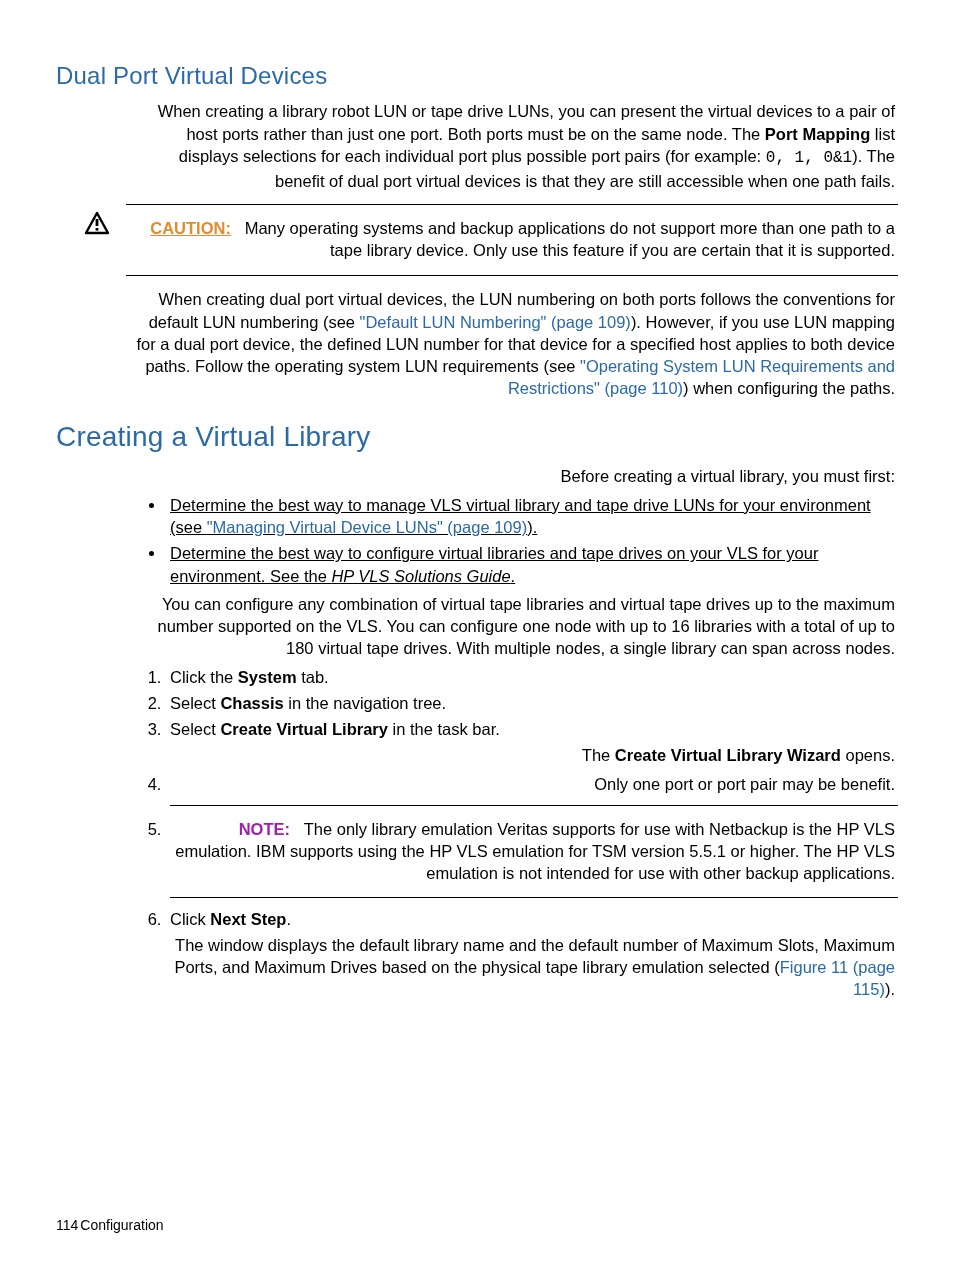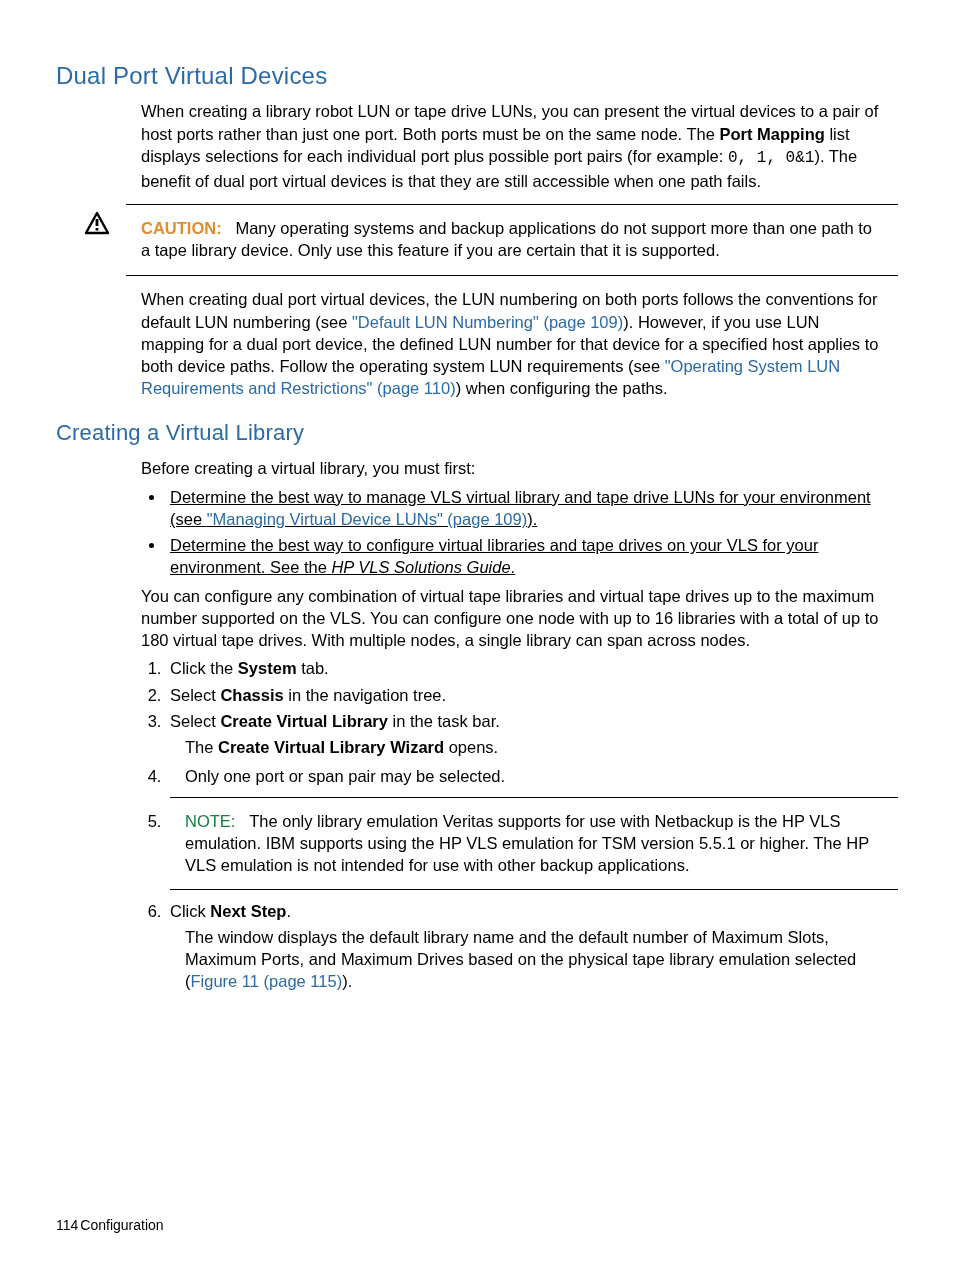--- a/index.html
+++ b/index.html
@@ -21,28 +21,28 @@
     font-weight: 300;
     color: #2a6aa8;
     font-size: 24px;
     margin: 4px 0 8px 0;
     letter-spacing: 0.2px;
   }
   .h1 {
     font-family: "Futura", "Trebuchet MS", Arial, sans-serif;
     font-weight: 300;
     color: #2a6aa8;
-    font-size: 22px;
+    font-size: 28px;
     margin: 18px 0 10px 0;
     letter-spacing: 0.2px;
   }
   .body-block {
     margin-left: 70px;
   }
-  p { margin: 6px 15px; }
+  p { margin: 6px 3px; text-align: right; }
   .mono { font-family: "Courier New", monospace; font-size: 16px; }
   .link { color: #2a6aa8; }
   .admon {
     margin-left: 70px;
     border-top: 1px solid #000;
     border-bottom: 1px solid #000;
     padding: 6px 0 8px 0;
     margin-top: 12px;
     margin-bottom: 12px;
     position: relative;
@@ -54,22 +54,22 @@
     margin-top: 10px;
     margin-bottom: 10px;
   }
   .caution-icon {
     position: absolute;
     left: -42px;
     top: 6px;
     width: 26px;
     height: 24px;
   }
-  .label-caution { color: #e38b2d; font-weight: bold; }
-  .label-note { color: #15803d; font-weight: normal; }
+  .label-caution { color: #e38b2d; font-weight: bold; text-decoration: underline; }
+  .label-note { color: #a21caf; font-weight: bold; }
   ul.bullets {
     list-style: disc;
     margin: 6px 0 6px 0;
     padding-left: 40px;
   }
   ul.bullets li { margin: 4px 0; padding-left: 4px; text-decoration: underline; }
   ol.steps {
     margin: 6px 0 6px 0;
     padding-left: 40px;
   }
@@ -135,21 +135,21 @@
     <li>
       <span>Select </span><b>Chassis</b><span> in the navigation tree.</span>
     </li>
     <li>
       <span>Select </span><b>Create Virtual Library</b><span> in the task bar.</span>
       <p class="step-sub">
         <span>The </span><b>Create Virtual Library Wizard</b><span> opens.</span>
       </p>
     </li>
     <li>
-      <p class="step-sub">Only one port or span pair may be selected.</p>
+      <p class="step-sub">Only one port or port pair may be benefit.</p>
     </li>
     <li>
       <div class="admon-inner">
         <p>
           <span class="label-note">NOTE:</span>&nbsp;&nbsp;&nbsp;<span>The only library emulation Veritas supports for use with Netbackup is the HP VLS emulation. IBM supports using the HP VLS emulation for TSM version 5.5.1 or higher. The HP VLS emulation is not intended for use with other backup applications.</span>
         </p>
       </div>
     </li>
     <li>
       <span>Click </span><b>Next Step</b><span>.</span>

